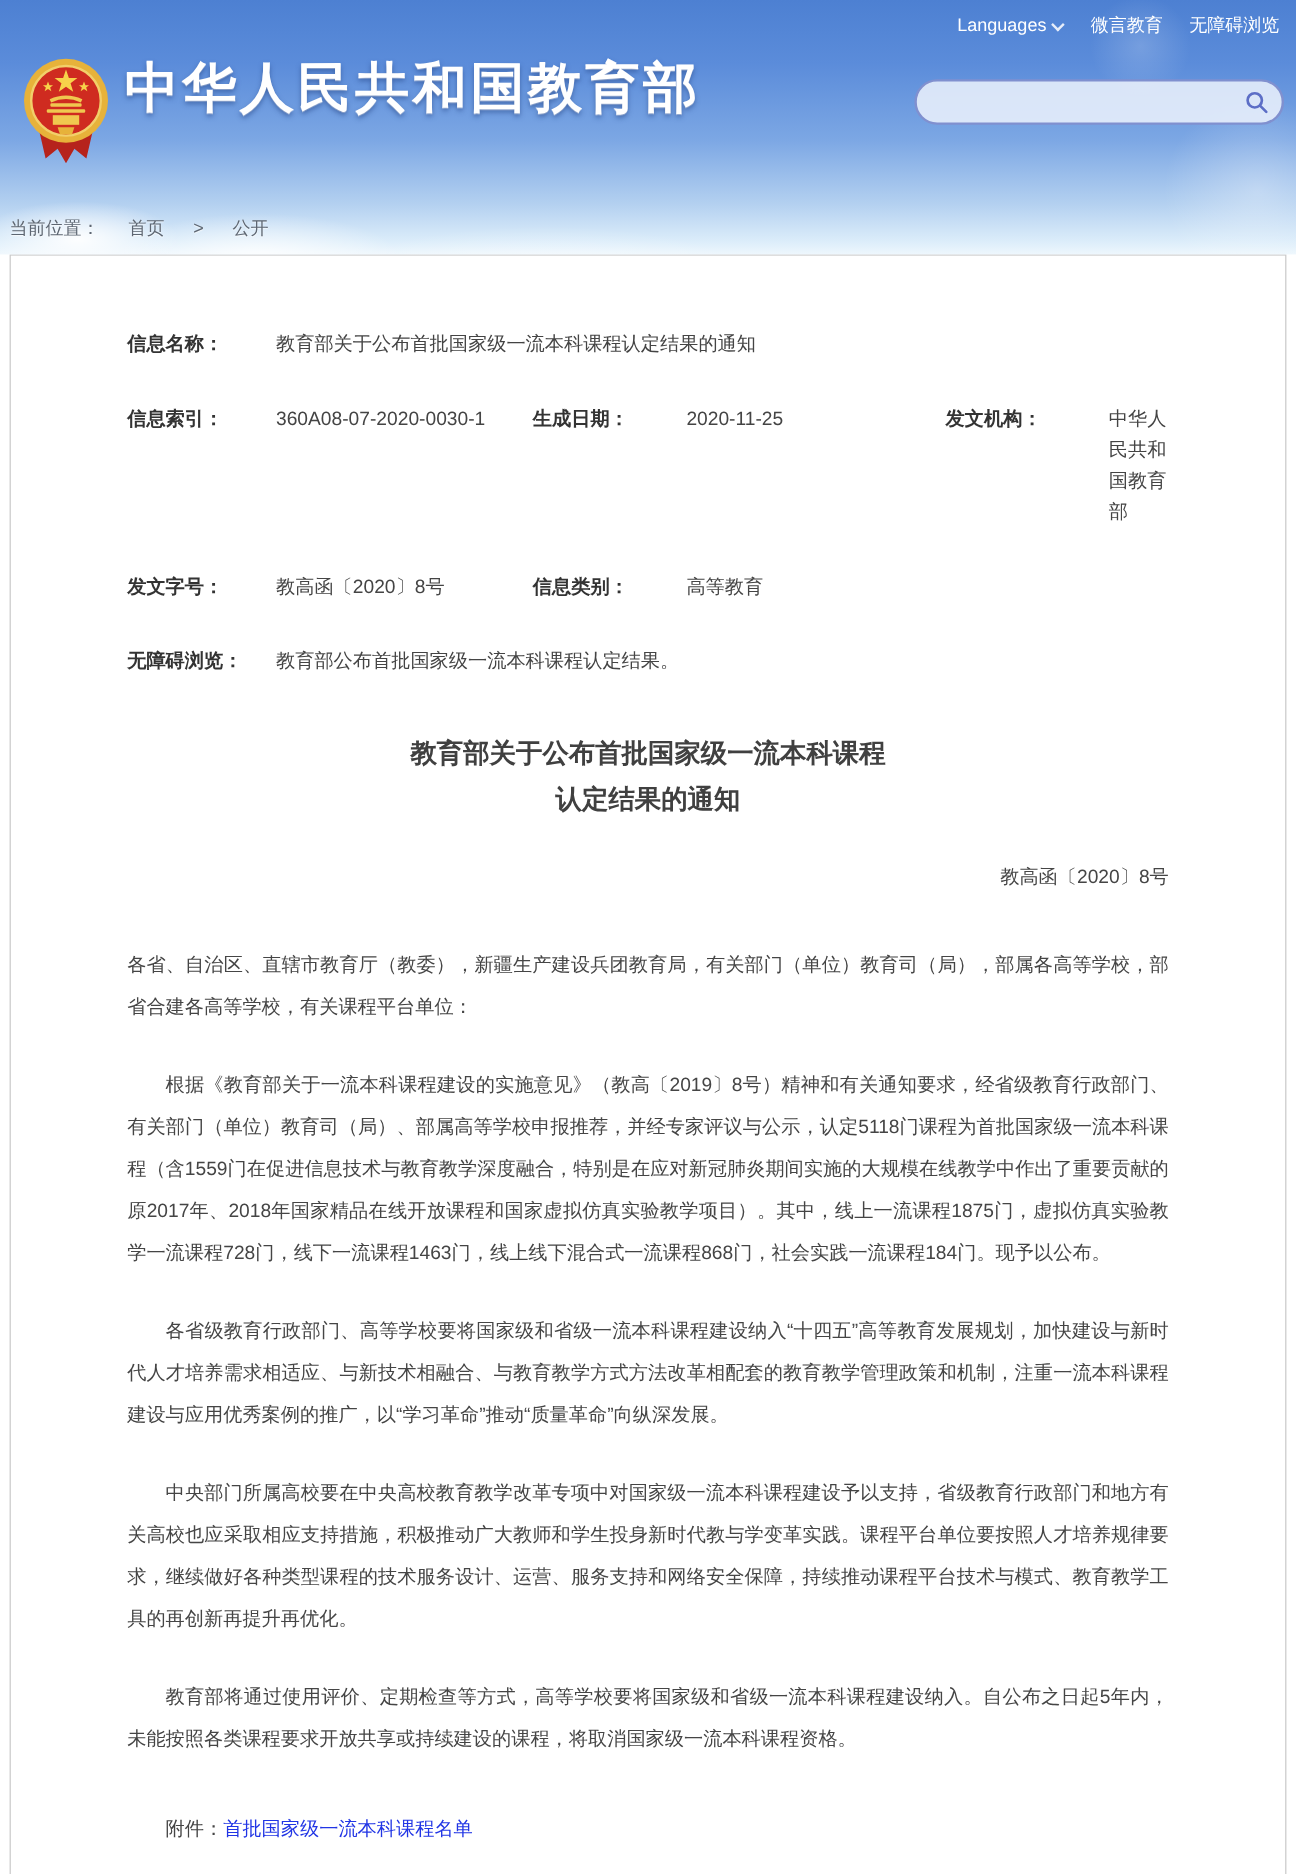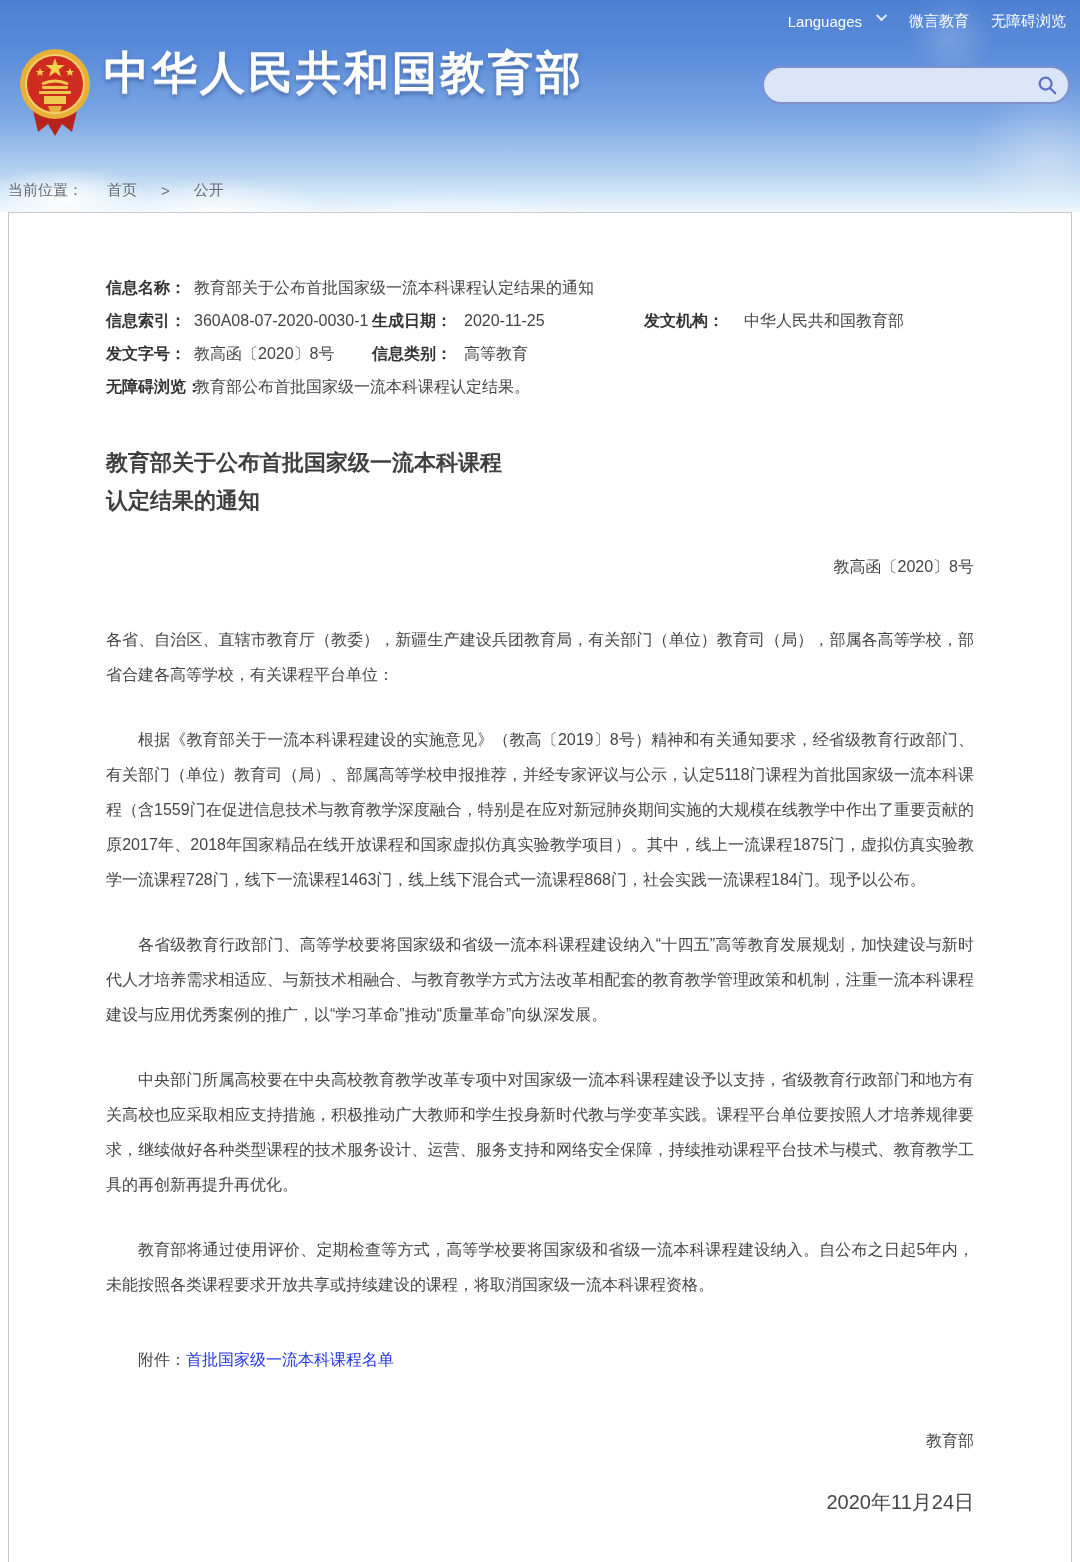--- a/index.html
+++ b/index.html
@@ -19,21 +19,21 @@
       radial-gradient(170px 55px at 20% 102%, rgba(255,255,255,.85), transparent 70%),
       radial-gradient(260px 70px at 42% 112%, rgba(255,255,255,.55), transparent 70%),
       radial-gradient(120px 120px at 97% 75%, rgba(255,255,255,.30), transparent 65%),
       radial-gradient(60px 60px at 88% 18%, rgba(255,255,255,.18), transparent 70%);
   }
   .topbar{
     position:absolute; top:12px; right:14px; z-index:3;
     display:flex; align-items:center; gap:22px;
     color:#fff; font-size:15px;
   }
-  .topbar .tb-item{ cursor:pointer; display:flex; align-items:flex-start; gap:17px; }
+  .topbar .tb-item{ cursor:pointer; display:flex; align-items:center; gap:7px; }
   .caret{ width:8px; height:8px; border-left:2px solid #e7edf9; border-bottom:2px solid #e7edf9;
     transform:rotate(-45deg) translateY(-2px); display:inline-block; }
   .brand{ position:absolute; top:44px; left:18px; display:flex; align-items:flex-start; z-index:2;}
   .emblem{ width:74px; height:96px; margin-right:12px; }
   .brand-text{ padding-top:4px; }
   .site-title{
     color:#ffffff; font-size:45px; font-weight:700; letter-spacing:3px; line-height:1.1;
     text-shadow:0 3px 4px rgba(32,64,128,.55), 0 1px 0 rgba(255,255,255,.6);
   }
   .site-subtitle{
@@ -60,27 +60,27 @@
   
   .content-box{
     margin:0 8px; width:1064px; height:1360px;
     background:#fff; border:1px solid #c9c9c9;
     padding:62px 97px 0 97px; overflow:hidden;
   }
   .meta-grid{
     display:grid;
     grid-template-columns:88px 178px 92px 180px 100px auto;
     row-gap:7px; column-gap:0;
-    font-size:16px; line-height:26px; color:#404040;
+    font-size:16px; line-height:26px; color:#404040;gap:36px;
   }
   .meta-label{ font-weight:700; color:#333; white-space:nowrap; }
   .meta-value{ color:#444; }
   .span-rest{ grid-column:2 / 7; }
   .doc-title{
-    margin-top:44px; text-align:left; font-size:22px; font-weight:700;
+    margin-top:44px; text-align:center; font-size:22px; font-weight:700;
     color:#404040; line-height:38px;
   }
   .doc-number{ margin-top:34px; text-align:right; font-size:16px; color:#454545; line-height:26px; }
   .doc-body p{
     margin-top:30px; font-size:16px; color:#454545; line-height:35px;
     text-align:justify; text-indent:2em;
   }
   .doc-body p.no-indent{ text-indent:0; margin-top:42px; }
   .attachment{ margin-top:40px; font-size:16px; color:#454545; line-height:35px; text-indent:2em; }
   .attachment a{ color:#2135e5; text-decoration:none; cursor:pointer; }

